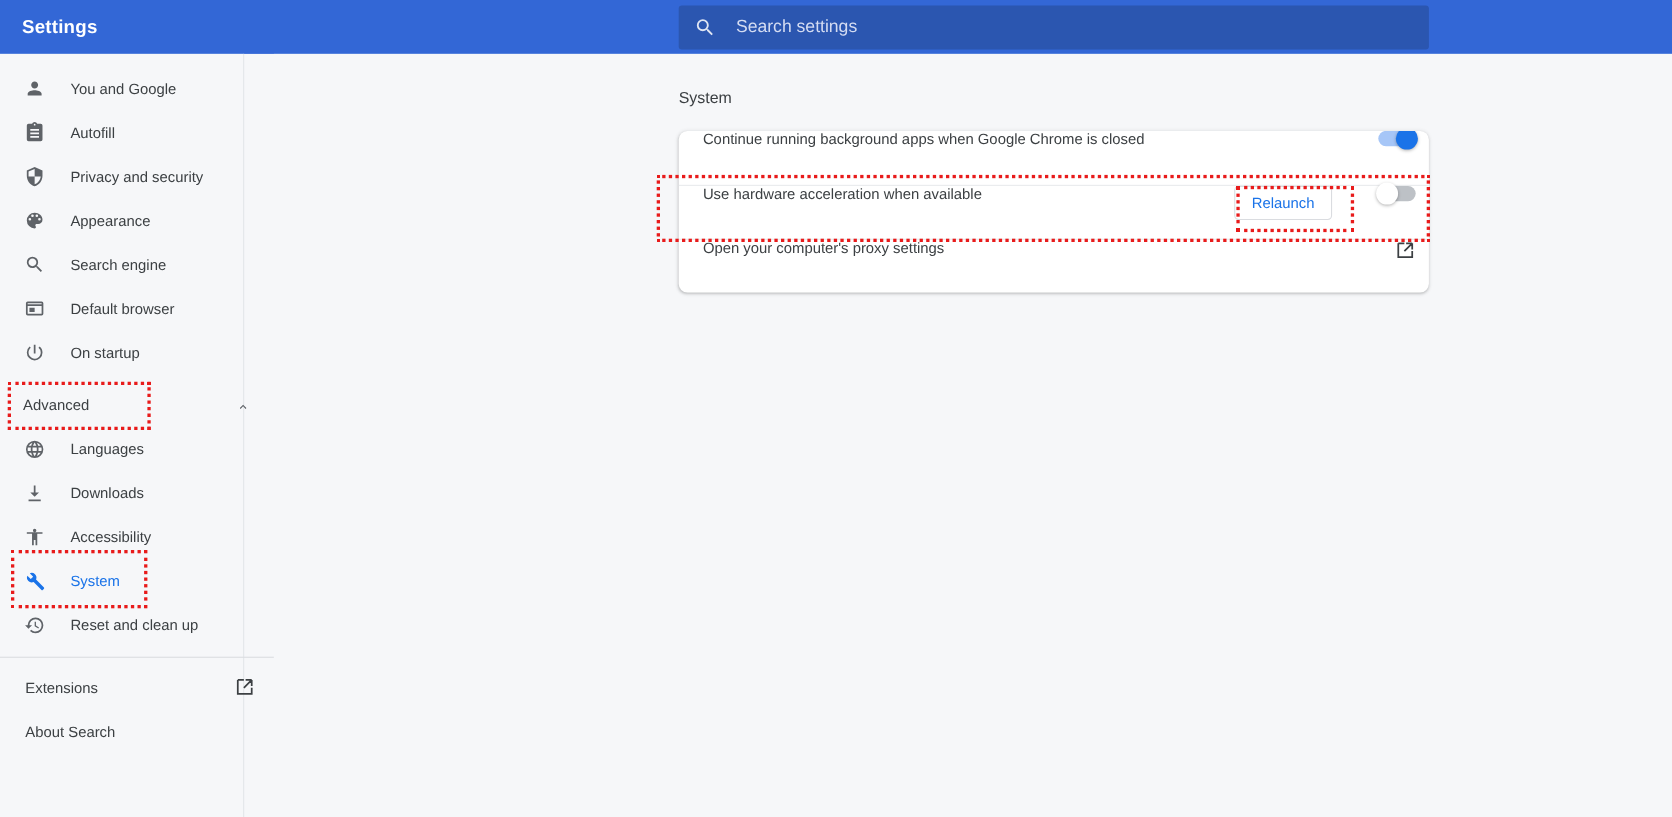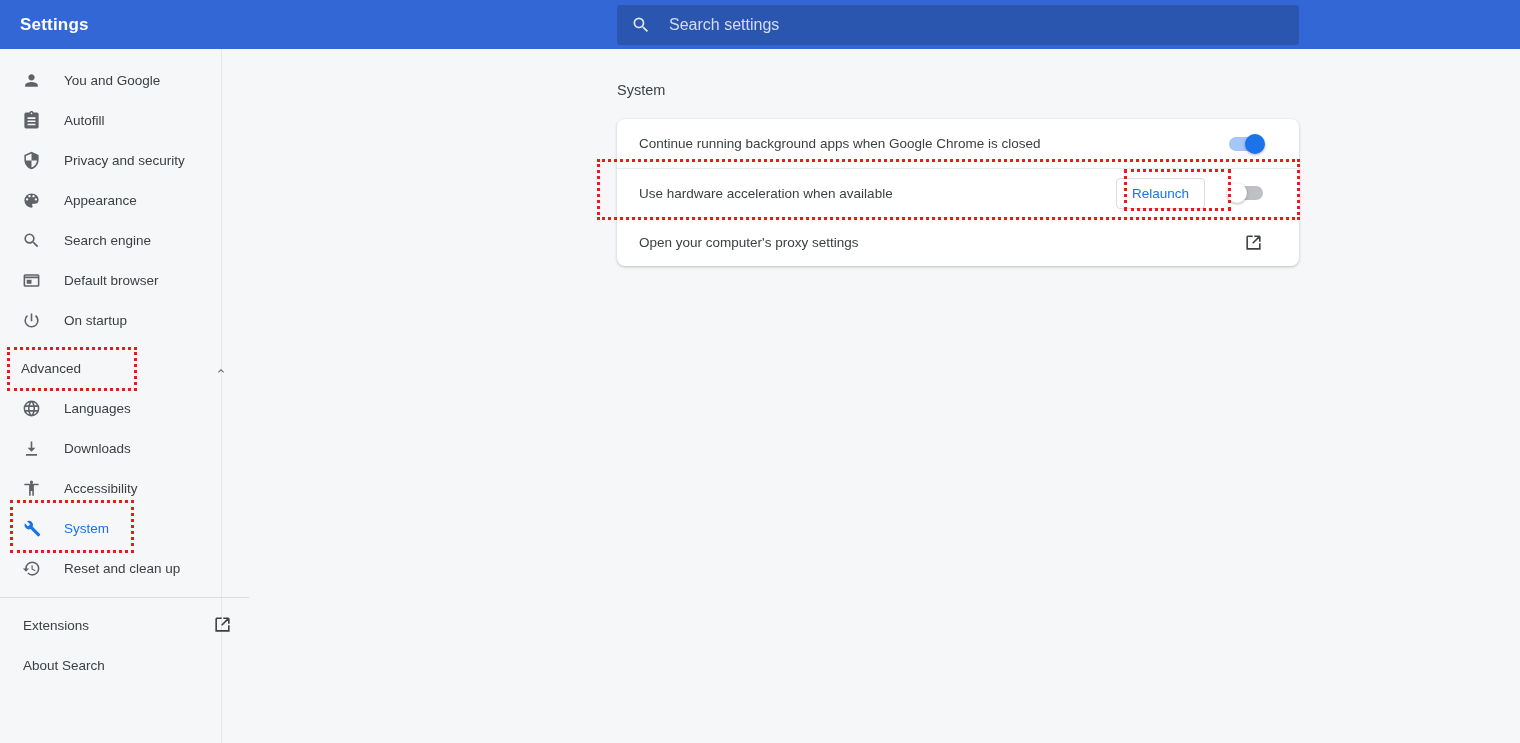--- a/index.html
+++ b/index.html
@@ -187,25 +187,25 @@
     background: #ffffff;
     border-radius: 8px;
     box-shadow: 0 1px 2px rgba(60,64,67,0.20), 0 1px 3px 1px rgba(60,64,67,0.08);
     overflow: hidden;
   }
 
   .card-row {
     position: relative;
     height: 49px;
     display: flex;
-    align-items: center;
+    align-items: flex-start;
     padding-left: 22px;
-    padding-right: 36px;
-  }
-  .card-row + .card-row { border-top: 1px solid #e8eaed; }
+    padding-right: 12px;
+  }
+  .card-row + .card-row { border-top: 1px solid #e8eaed; gap: 18px; }
 
   .row-label {
     font-size: 13.5px;
     color: #3c4043;
     flex: 1 1 auto;
     white-space: nowrap;
   }
 
   
   .toggle {

